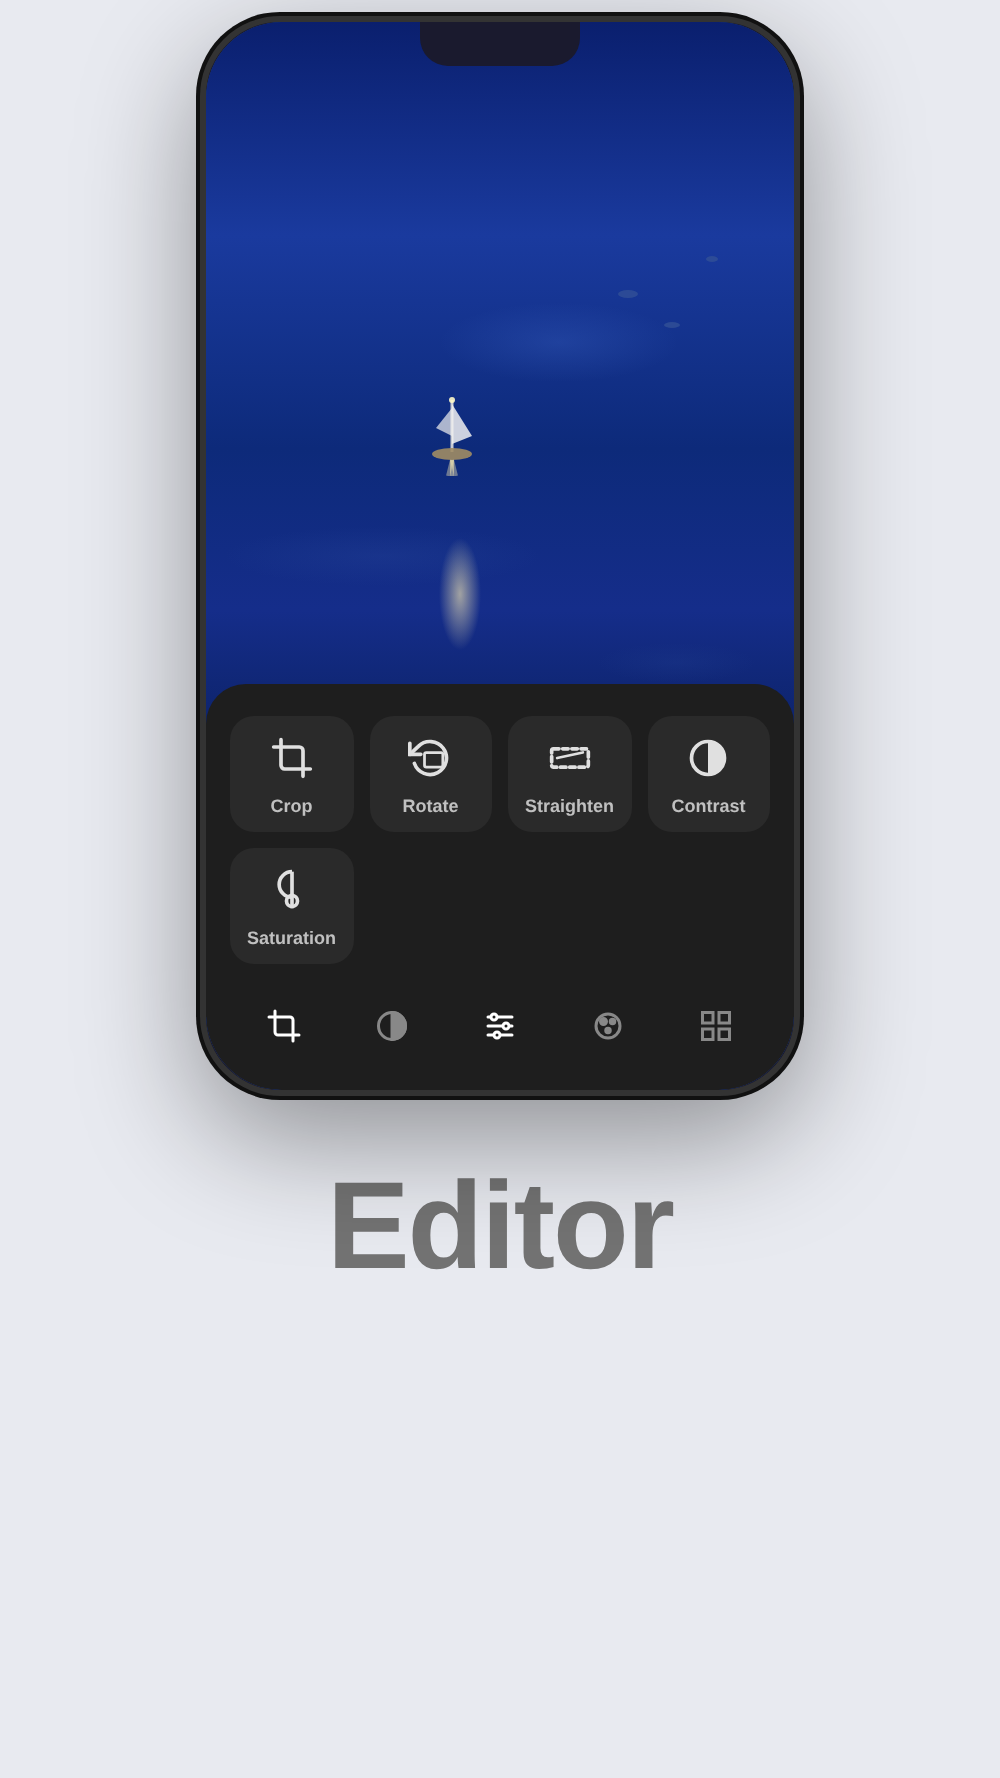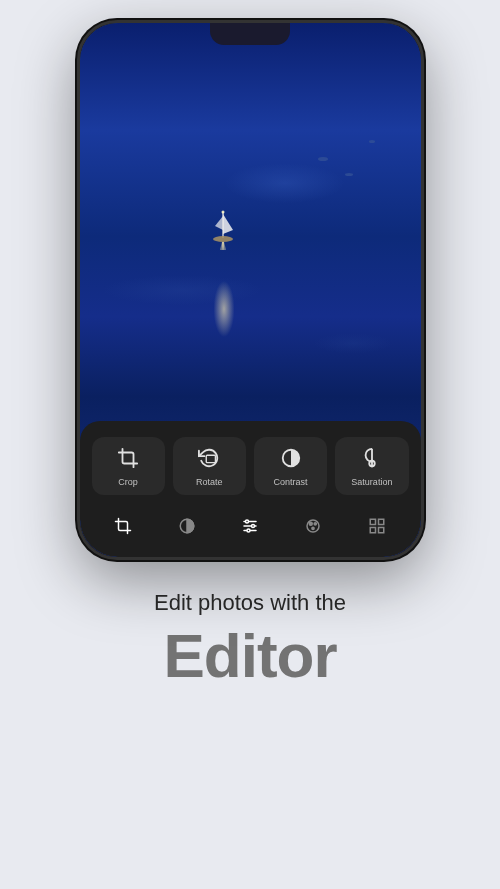--- a/index.html
+++ b/index.html
@@ -11,23 +11,24 @@
       font-family: -apple-system, BlinkMacSystemFont, 'Segoe UI', sans-serif;
       display: flex;
       flex-direction: column;
       align-items: center;
       overflow: hidden;
       position: relative;
     }
 
     .phone-container {
       position: relative;
-      width: 347px;
+      width: 300px;
       height: 540px;
-      margin-top: 20px;
+      margin-top: 8px;
+      font-weight: bold;
     }
 
     .phone-frame {
       position: absolute;
       top: 0; left: 0; right: 0; bottom: 0;
       border-radius: 40px;
       border: 3px solid #333;
       background: #1a1a2e;
       box-shadow: 0 0 0 2px #111, 0 20px 60px rgba(0,0,0,0.4);
       overflow: hidden;
@@ -245,20 +246,29 @@
               <span class="tool-icon">
                 <svg class="icon-svg" viewBox="0 0 24 24" fill="none" stroke="#e0e0e0" stroke-width="2" stroke-linecap="round">
                   <path d="M1 4v6h6"></path>
                   <path d="M3.51 15a9 9 0 102.13-9.36L1 10"></path>
                   <rect x="9" y="9" width="10" height="8" rx="1" stroke="#e0e0e0" stroke-width="1.5" fill="none"></rect>
                 </svg>
               </span>
               <span class="tool-label">Rotate</span>
             </div>
 
+            <div class="tool-item">
+              <span class="tool-icon">
+                <svg class="icon-svg" viewBox="0 0 24 24" fill="none" stroke="#e0e0e0" stroke-width="2" stroke-linecap="round">
+                  <rect x="2" y="7" width="20" height="10" rx="1" stroke-dasharray="3 2"></rect>
+                  <line x1="5" y1="12" x2="19" y2="9" stroke="#e0e0e0" stroke-width="1.5"></line>
+                </svg>
+              </span>
+              <span class="tool-label">Straighten</span>
+            </div>
 
 
             <div class="tool-item">
               <span class="tool-icon">
                 <svg class="icon-svg" viewBox="0 0 24 24" fill="none" stroke-width="2">
                   <circle cx="12" cy="12" r="9" stroke="#e0e0e0"></circle>
                   <path d="M12 3a9 9 0 010 18z" fill="#e0e0e0"></path>
                 </svg>
               </span>
               <span class="tool-label">Contrast</span>
@@ -326,15 +336,14 @@
             </span>
 
           </div>
         </div>
       </div>
     </div>
   </div>
 </div>
 
 <div class="main-content">
-  <p class="subtitle-text">Edit photos with the</p>
   <h1 class="main-title">Editor</h1>
 </div>
 
 </body></html>

